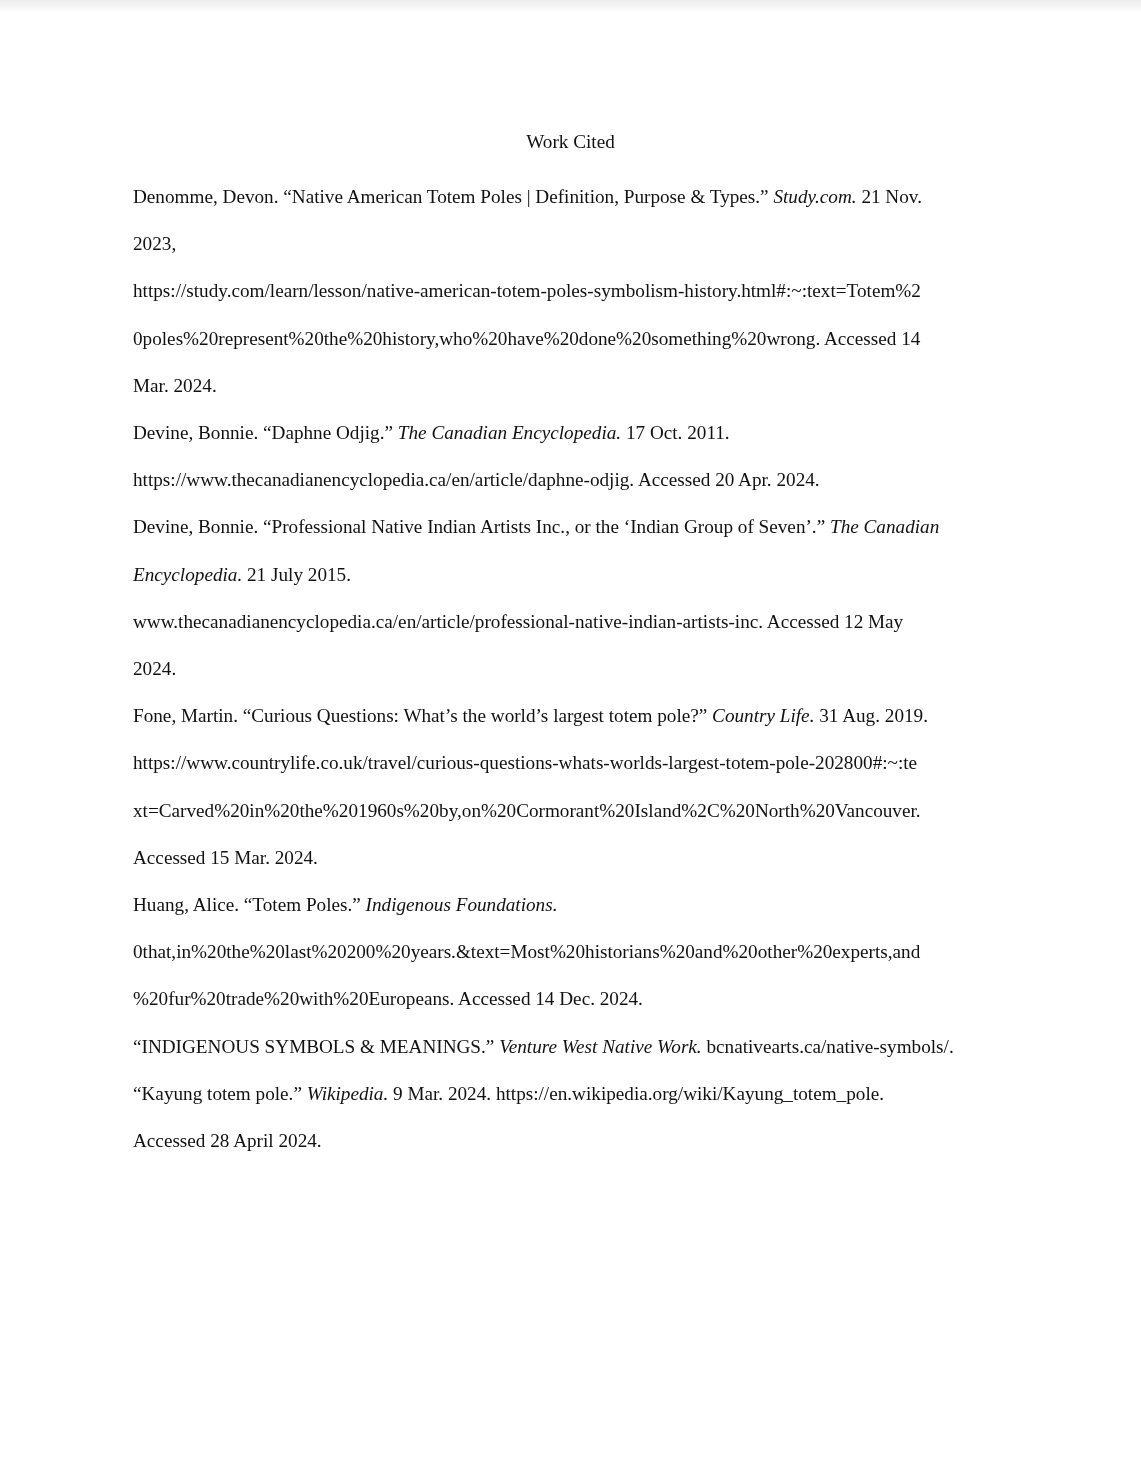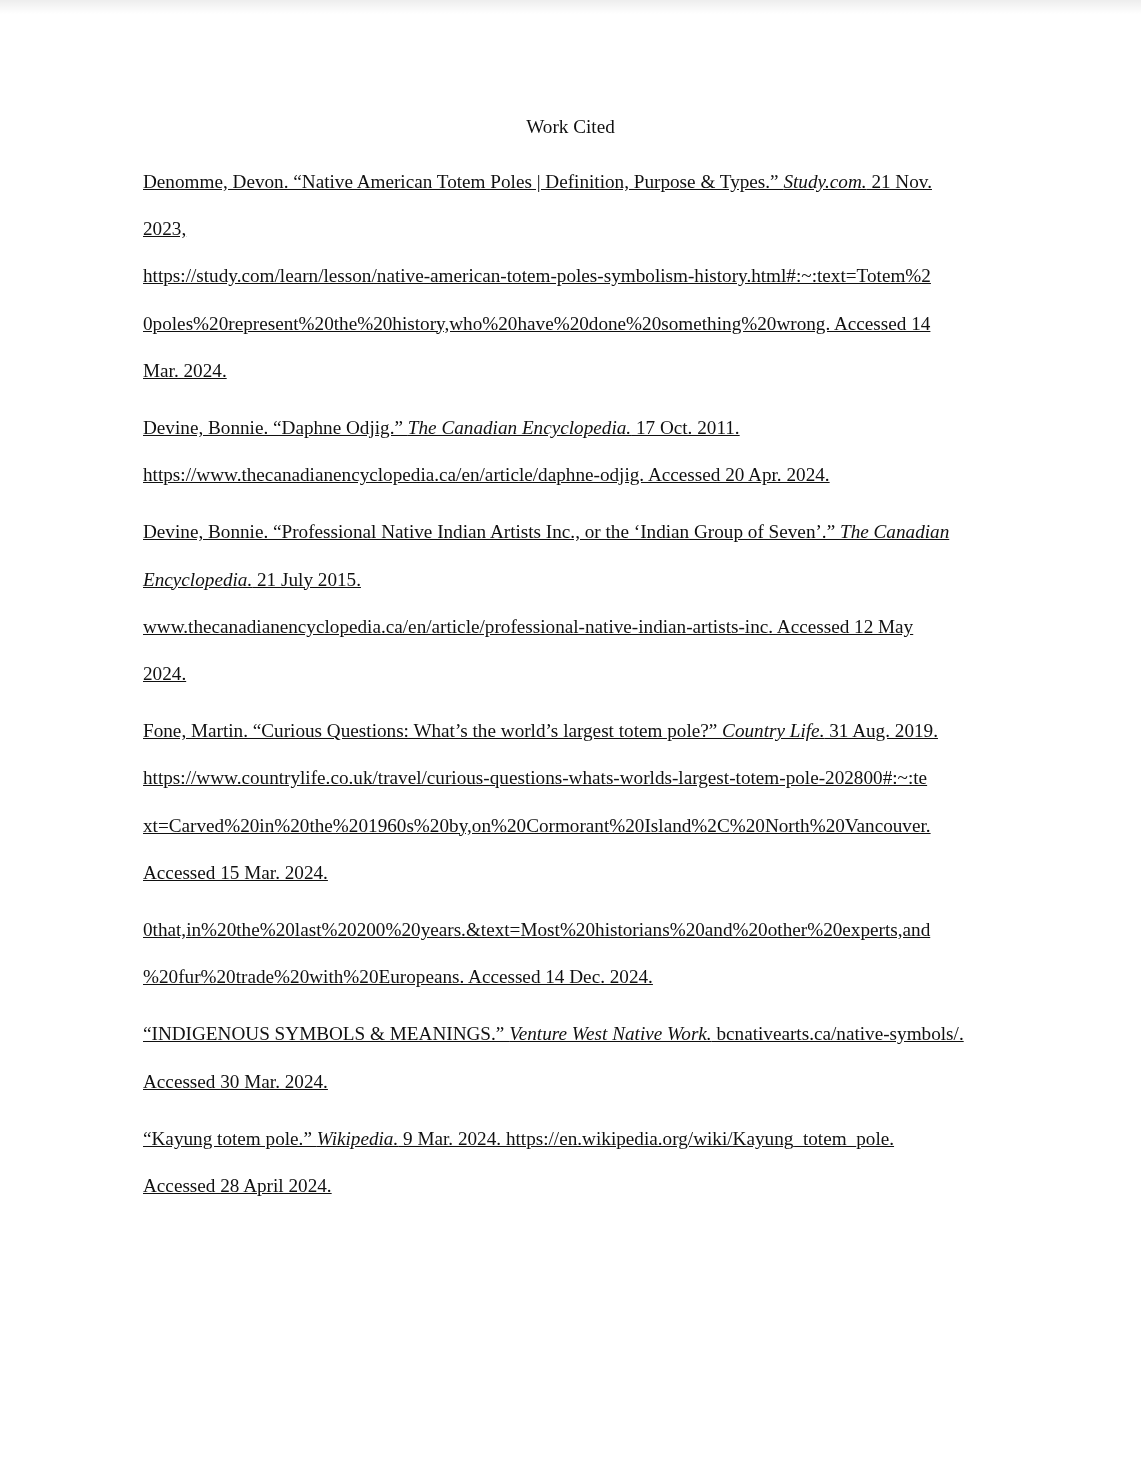--- a/index.html
+++ b/index.html
@@ -17,21 +17,21 @@
     }
     .top-shadow {
       position: absolute;
       left: 0; top: 0;
       width: 1141px; height: 14px;
       background: linear-gradient(to bottom, rgba(0,0,0,0.07), rgba(0,0,0,0));
     }
     .page {
       position: absolute;
       left: 133px;
-      top: 111px;
+      top: 126px;
       width: 875px;
       font-size: 19.2px;
       line-height: 47.2px;
     }
     .doc-title {
       text-align: center;
       margin: 0;
       font-weight: normal;
       font-size: 19.2px;
       line-height: 32px;
@@ -39,23 +39,22 @@
       padding-left: 0;
     }
     .entries {
       list-style: none;
       margin: 15px 0 0 0;
       padding: 0;
     }
     .entry {
       padding-left: 27px;
       text-indent: -27px;
-      margin: 10px;
+      margin: 0;
       word-break: normal;
-      text-decoration: underline;
     }
     .entry .line {
       display: block;
       white-space: nowrap;
     }
     .entry .line.indent {
       padding-left: 0;
     }
     i { font-style: italic; }
   </style>
@@ -84,25 +83,25 @@
         <span class="line indent"><span>www.thecanadianencyclopedia.ca/en/article/professional-native-indian-artists-inc. Accessed 12 May</span></span>
         <span class="line indent"><span>2024.</span></span>
       </li>
       <li class="entry">
         <span class="line"><span>Fone, Martin. “Curious Questions: What’s the world’s largest totem pole?” </span><i>Country Life.</i><span> 31 Aug. 2019.</span></span>
         <span class="line indent"><span>https://www.countrylife.co.uk/travel/curious-questions-whats-worlds-largest-totem-pole-202800#:~:te</span></span>
         <span class="line indent"><span>xt=Carved%20in%20the%201960s%20by,on%20Cormorant%20Island%2C%20North%20Vancouver.</span></span>
         <span class="line indent"><span>Accessed 15 Mar. 2024.</span></span>
       </li>
       <li class="entry">
+        <span class="line"><span>Huang, Alice. “Totem Poles.” </span><i>Indigenous Foundations.</i></span>
         <span class="line indent"><span>0that,in%20the%20last%20200%20years.&amp;text=Most%20historians%20and%20other%20experts,and</span></span>
         <span class="line indent"><span>%20fur%20trade%20with%20Europeans. Accessed 14 Dec. 2024.</span></span>
       </li>
       <li class="entry">
         <span class="line"><span>“INDIGENOUS SYMBOLS &amp; MEANINGS.” </span><i>Venture West Native Work.</i><span> bcnativearts.ca/native-symbols/.</span></span>
-        <span class="line indent"><span>Accessed 30 Mar. 2024.</span></span>
       </li>
       <li class="entry">
         <span class="line"><span>“Kayung totem pole.” </span><i>Wikipedia.</i><span> 9 Mar. 2024. https://en.wikipedia.org/wiki/Kayung_totem_pole.</span></span>
         <span class="line indent"><span>Accessed 28 April 2024.</span></span>
       </li>
     </ul>
 </div>
 
 </body></html>

